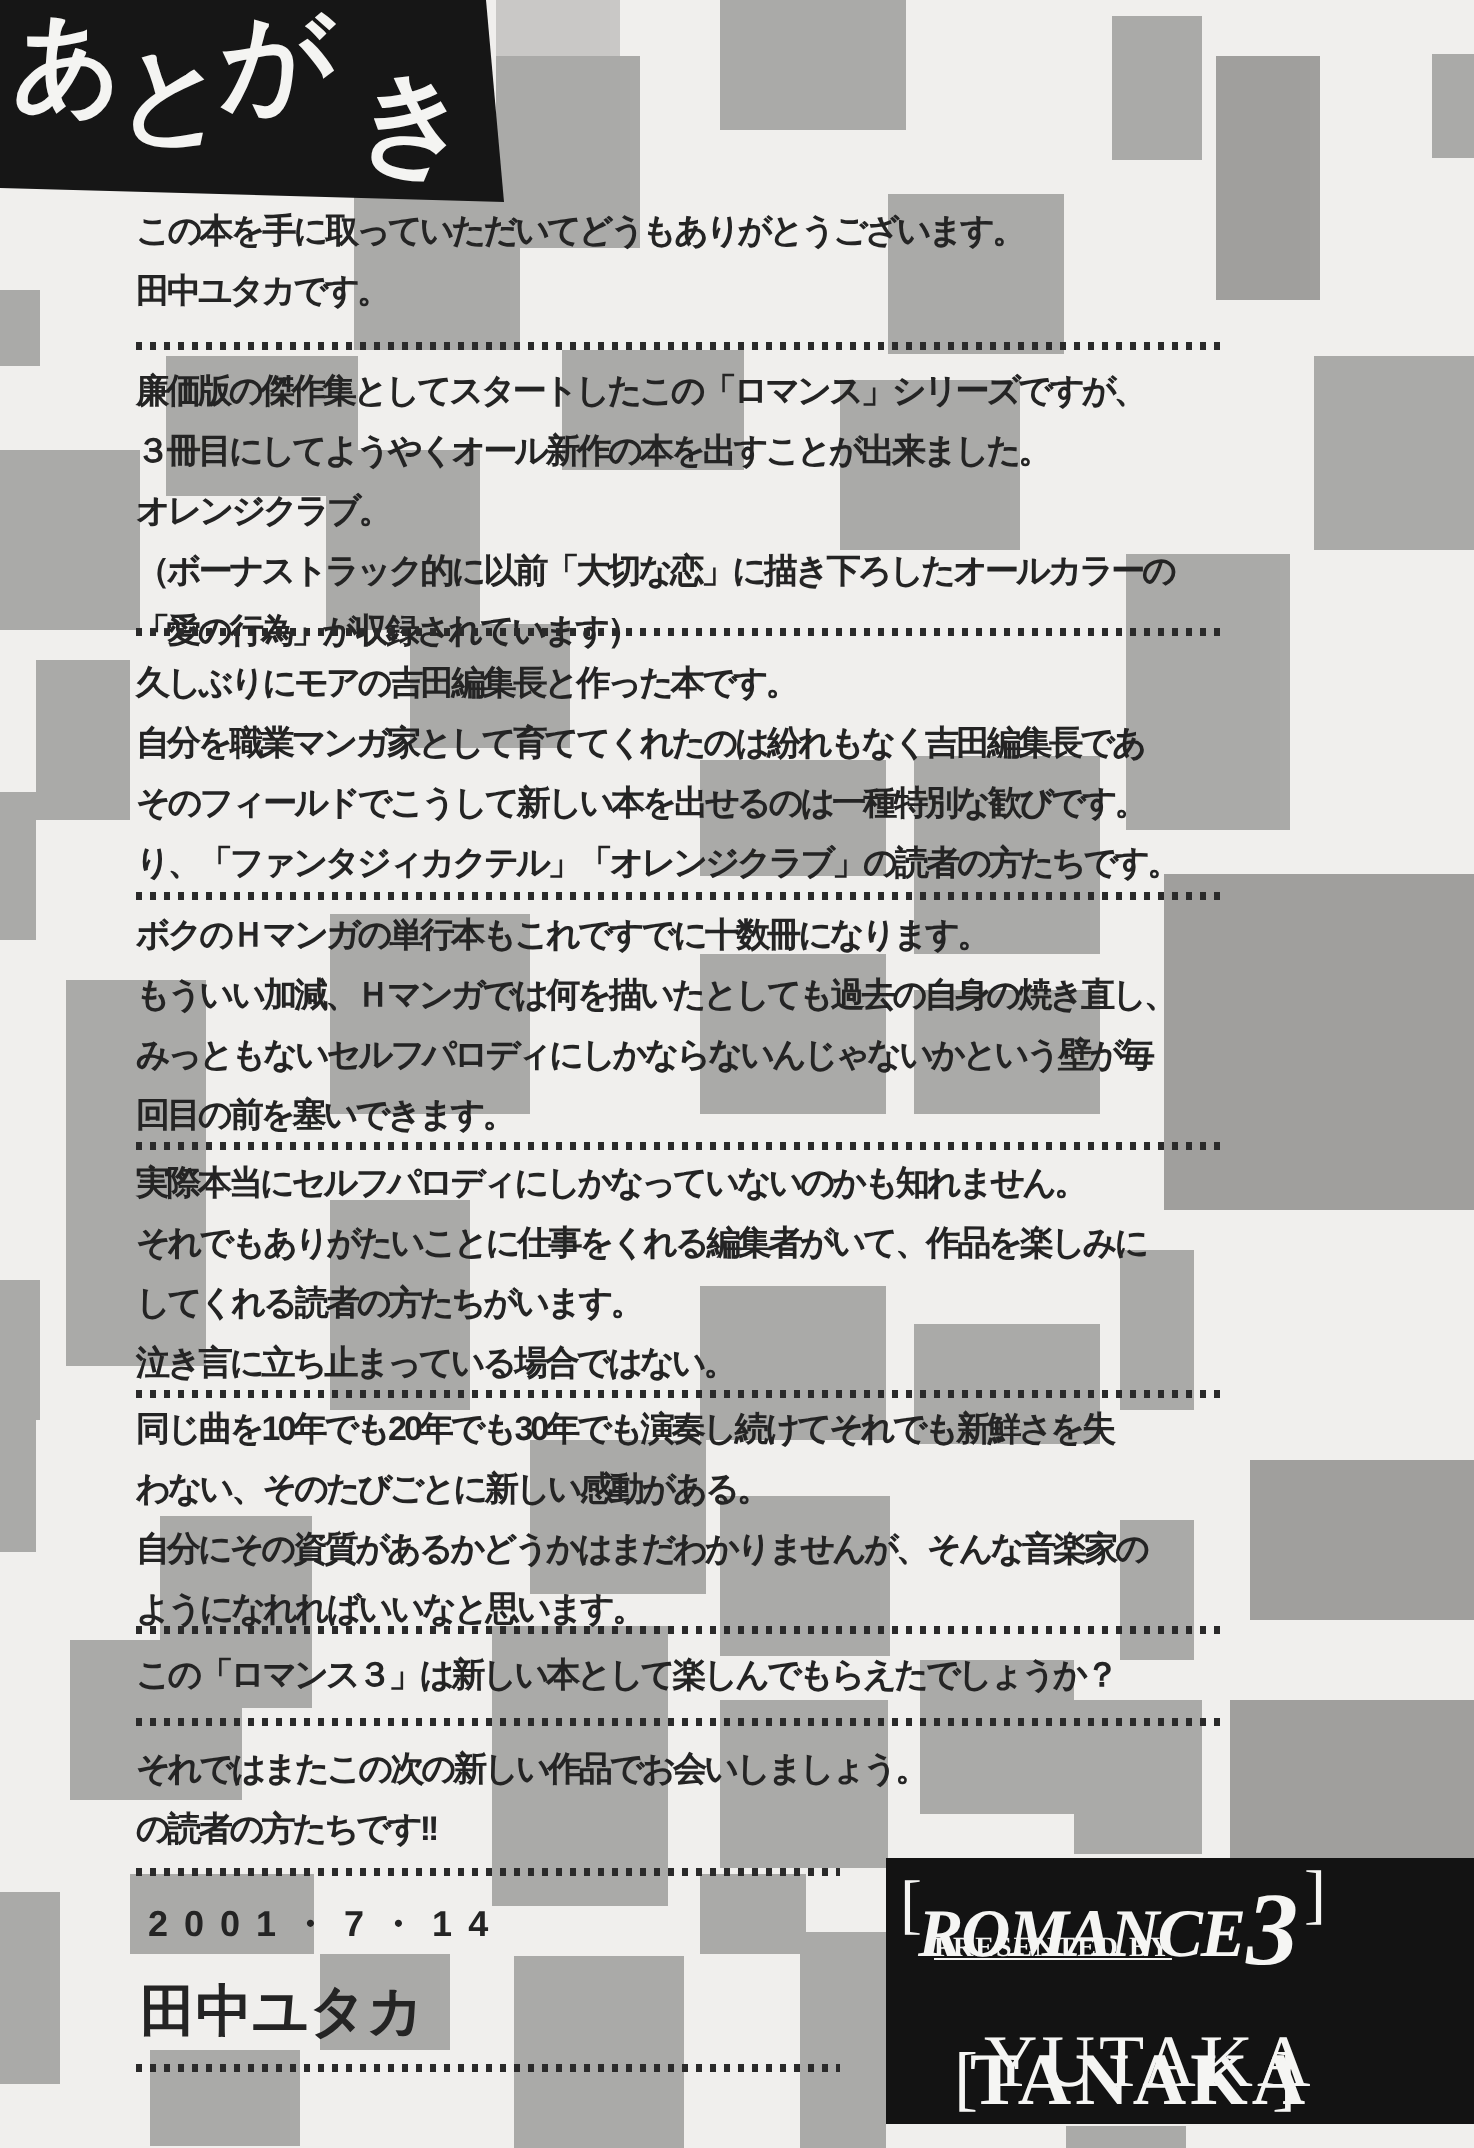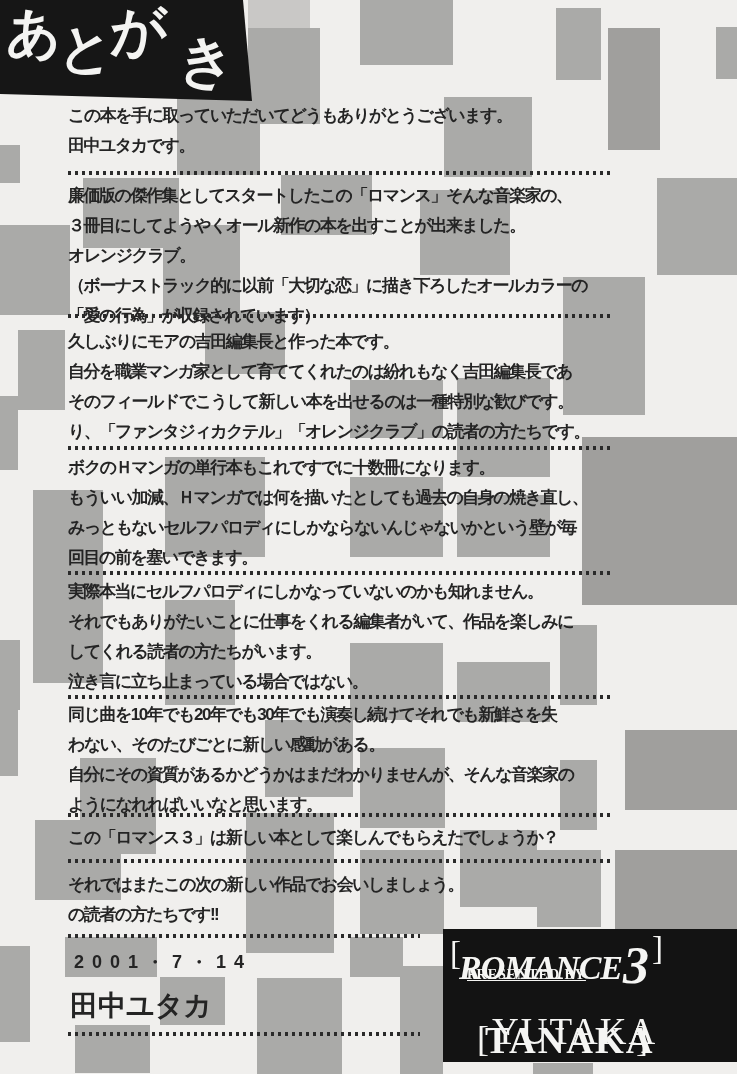--- a/index.html
+++ b/index.html
@@ -132,21 +132,21 @@
     <span class="tchar tc3">き</span>
   </div>
 
   <div class="para" style="top:101px">
     <div class="line">この本を手に取っていただいてどうもありがとうございます。</div>
     <div class="line">田中ユタカです。</div>
   </div>
   <div class="dots" style="top:171px;width:543px"></div>
 
   <div class="para" style="top:181px">
-    <div class="line">廉価版の傑作集としてスタートしたこの「ロマンス」そんな音楽家の、</div>
+    <div class="line">廉価版の傑作集としてスタートしたこの「ロマンス」シリーズですが、</div>
     <div class="line">３冊目にしてようやくオール新作の本を出すことが出来ました。</div>
     <div class="line">オレンジクラブ。</div>
     <div class="line">（ボーナストラック的に以前「大切な恋」に描き下ろしたオールカラーの</div>
     <div class="line">「愛の行為」が収録されています）</div>
   </div>
   <div class="dots" style="top:314px;width:543px"></div>
 
   <div class="para" style="top:327px">
     <div class="line">久しぶりにモアの吉田編集長と作った本です。</div>
     <div class="line">自分を職業マンガ家として育ててくれたのは紛れもなく吉田編集長であ</div>

